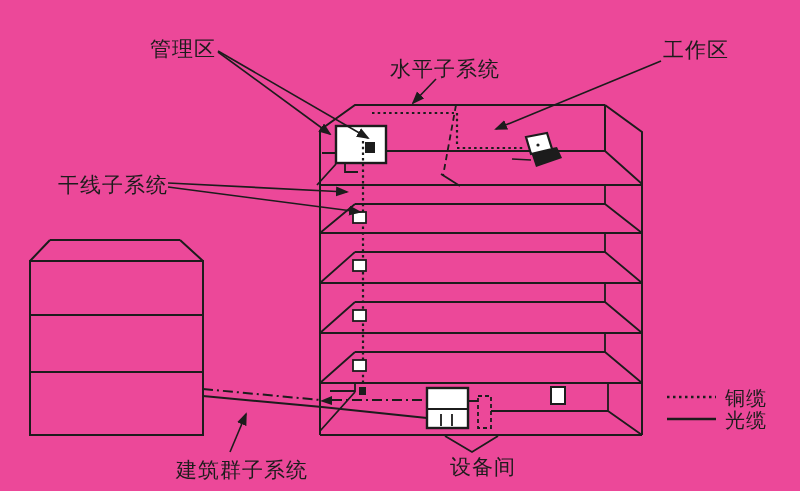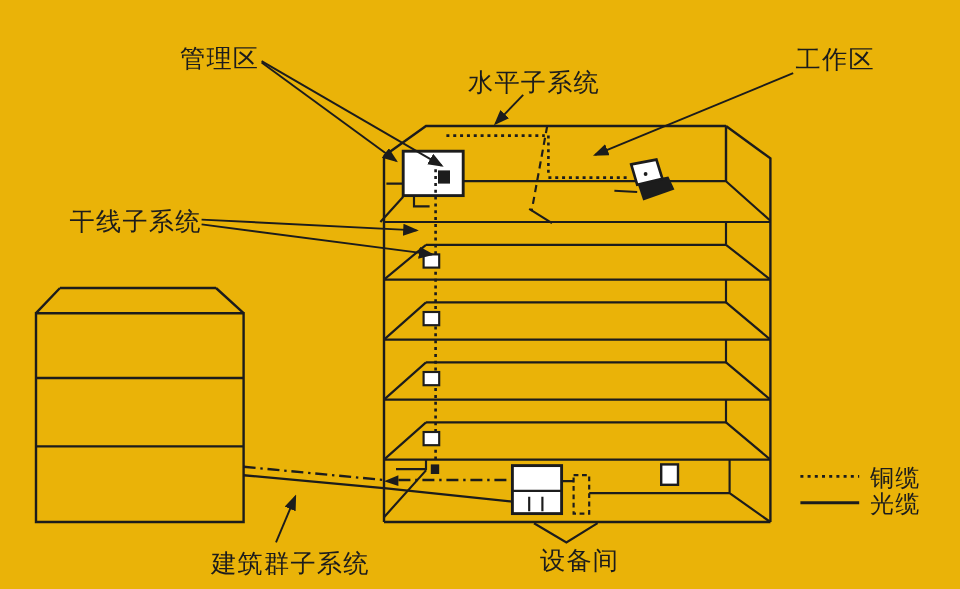--- a/index.html
+++ b/index.html
@@ -1,19 +1,19 @@
 <!DOCTYPE html>
 <html><head>
 <meta charset="utf-8">
 <style>
   html,body{margin:0;padding:0;background:#e8e8e8;}
   .page{
     position:relative;
     width:800px;height:491px;
-    background:#eab308;
+    background:#ec4899;
     font-family:"DejaVu Sans","Liberation Sans",sans-serif;
     overflow:hidden;
   }
   svg{display:block;}
   .ink-text{
     fill:#1c1c1c;
     font-size:21px;
     font-family:"DejaVu Sans","Liberation Sans",sans-serif;
     letter-spacing:1px;
   }

